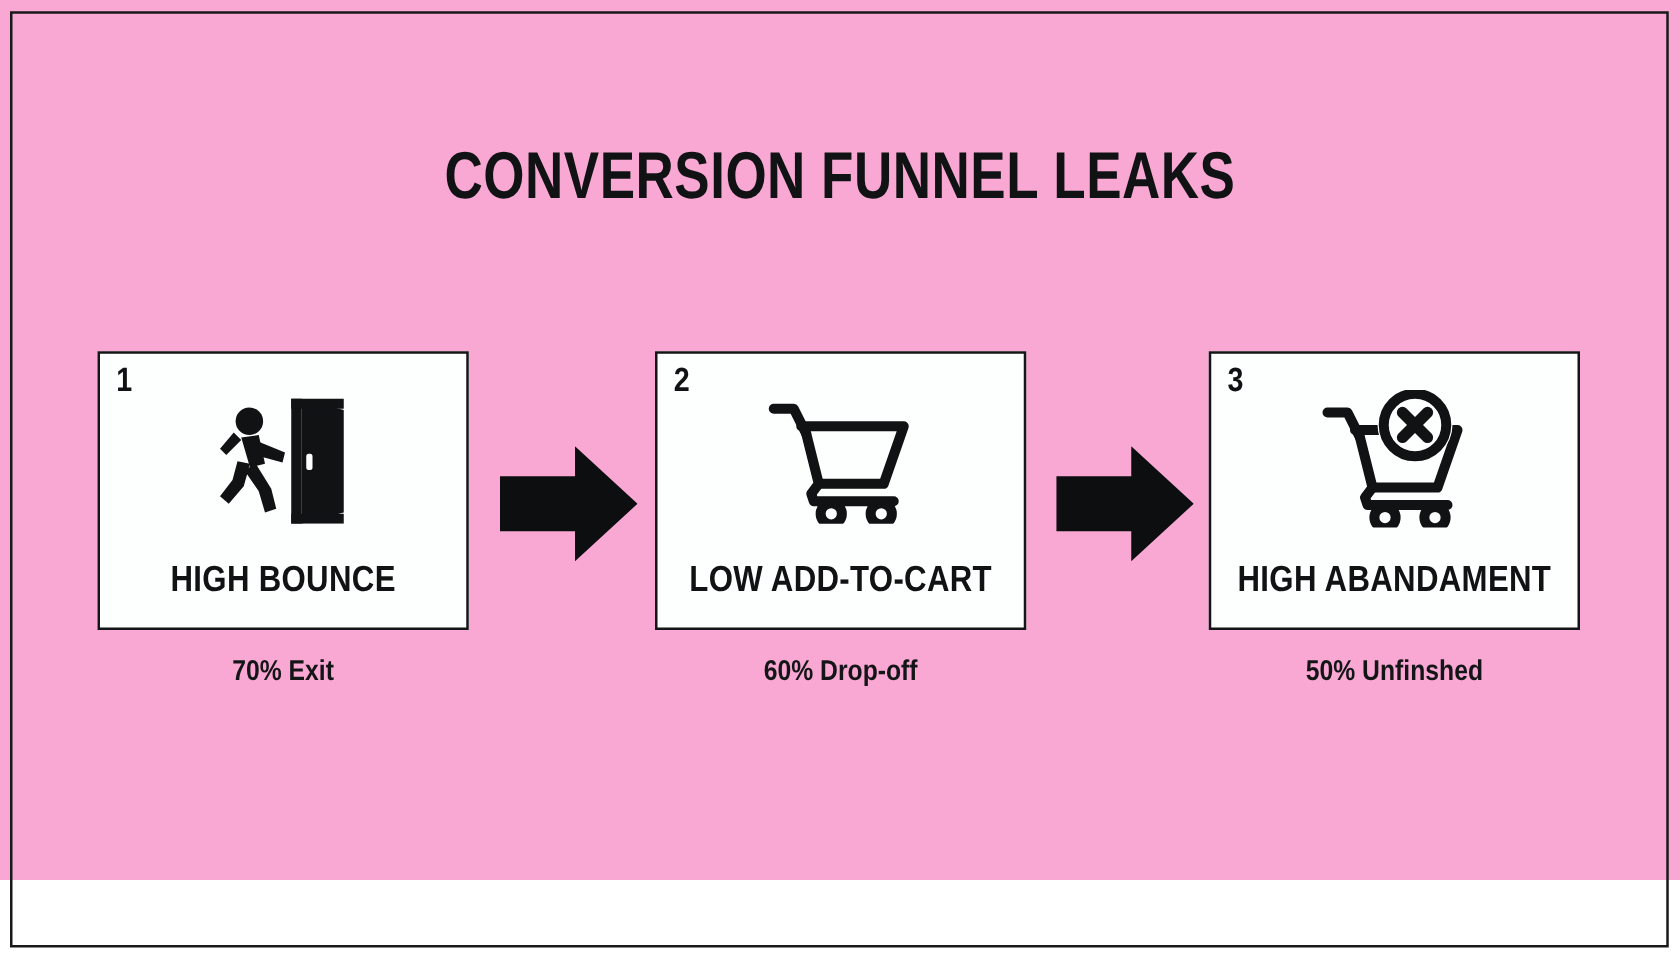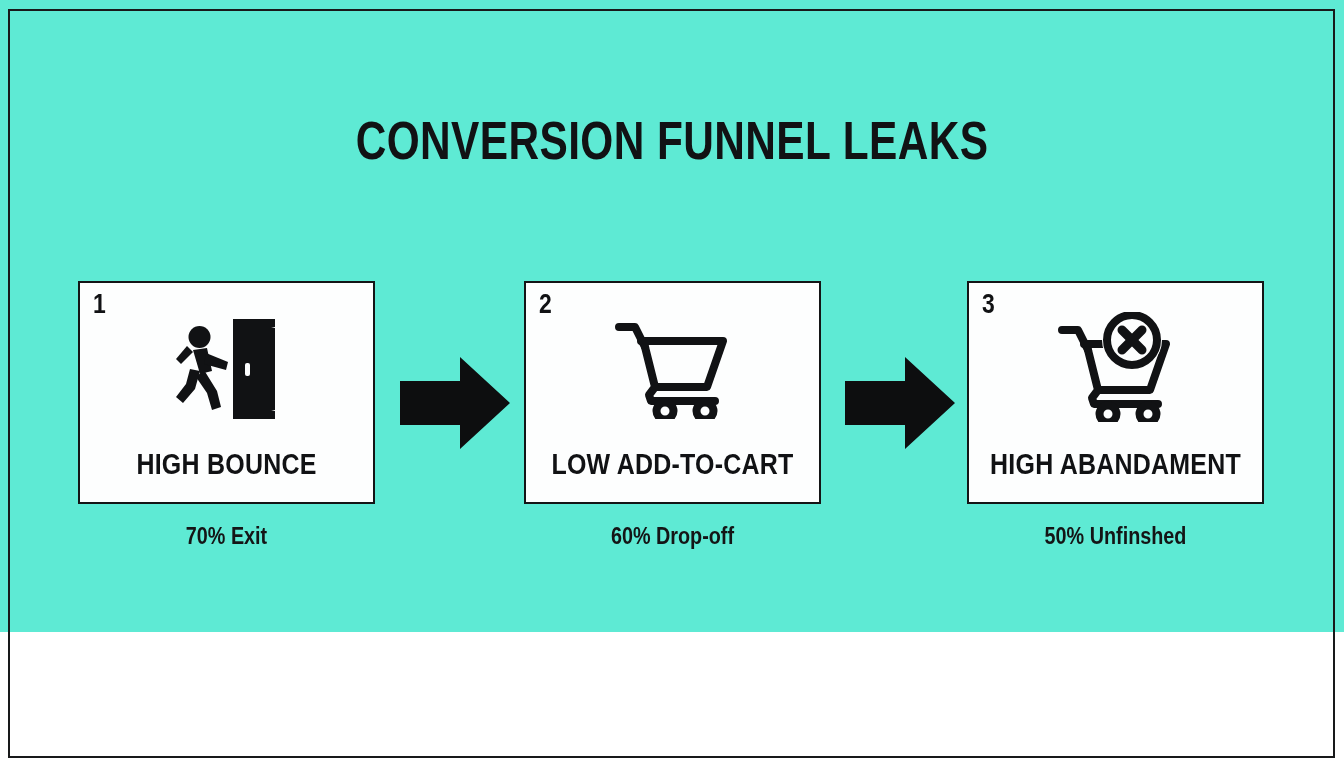--- a/index.html
+++ b/index.html
@@ -10,22 +10,22 @@
     width: 1344px;
     height: 768px;
     background: #ffffff;
     font-family: "Liberation Sans", sans-serif;
     overflow: hidden;
   }
 
   .slide {
     position: relative;
     width: 1344px;
-    height: 632px;
-    background: #5eead4;
+    height: 704px;
+    background: #f9a8d4;
     box-sizing: border-box;
     padding-left: 21px;
   }
 
   
   .frame {
     position: absolute;
     left: 8px;
     top: 9px;
     width: 1327px;

